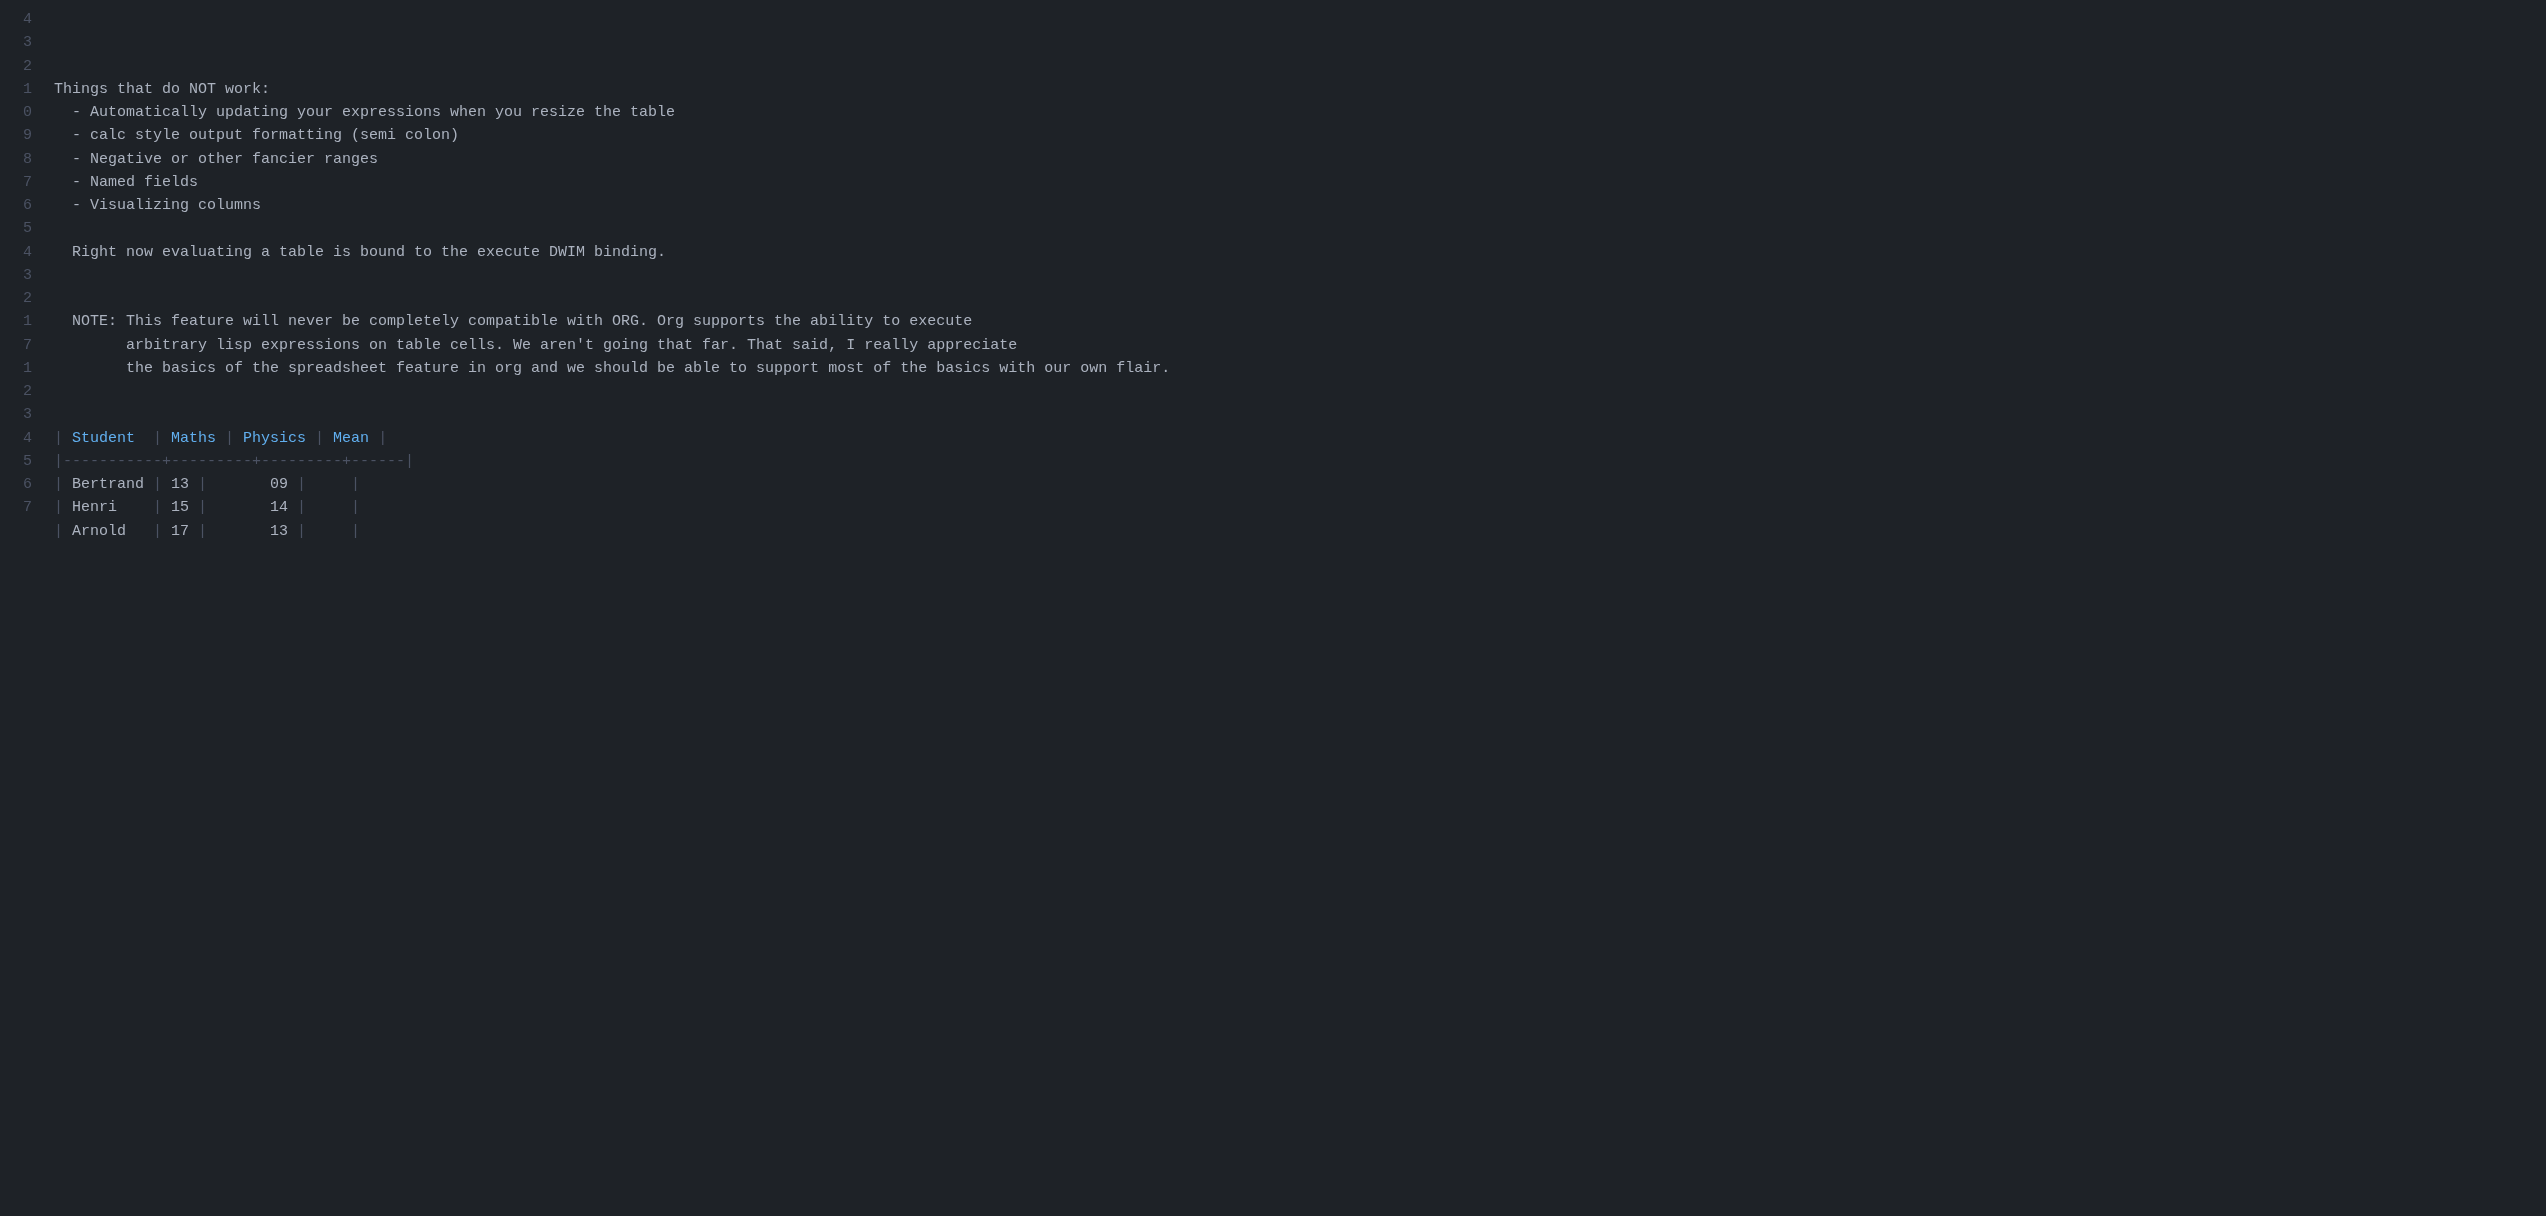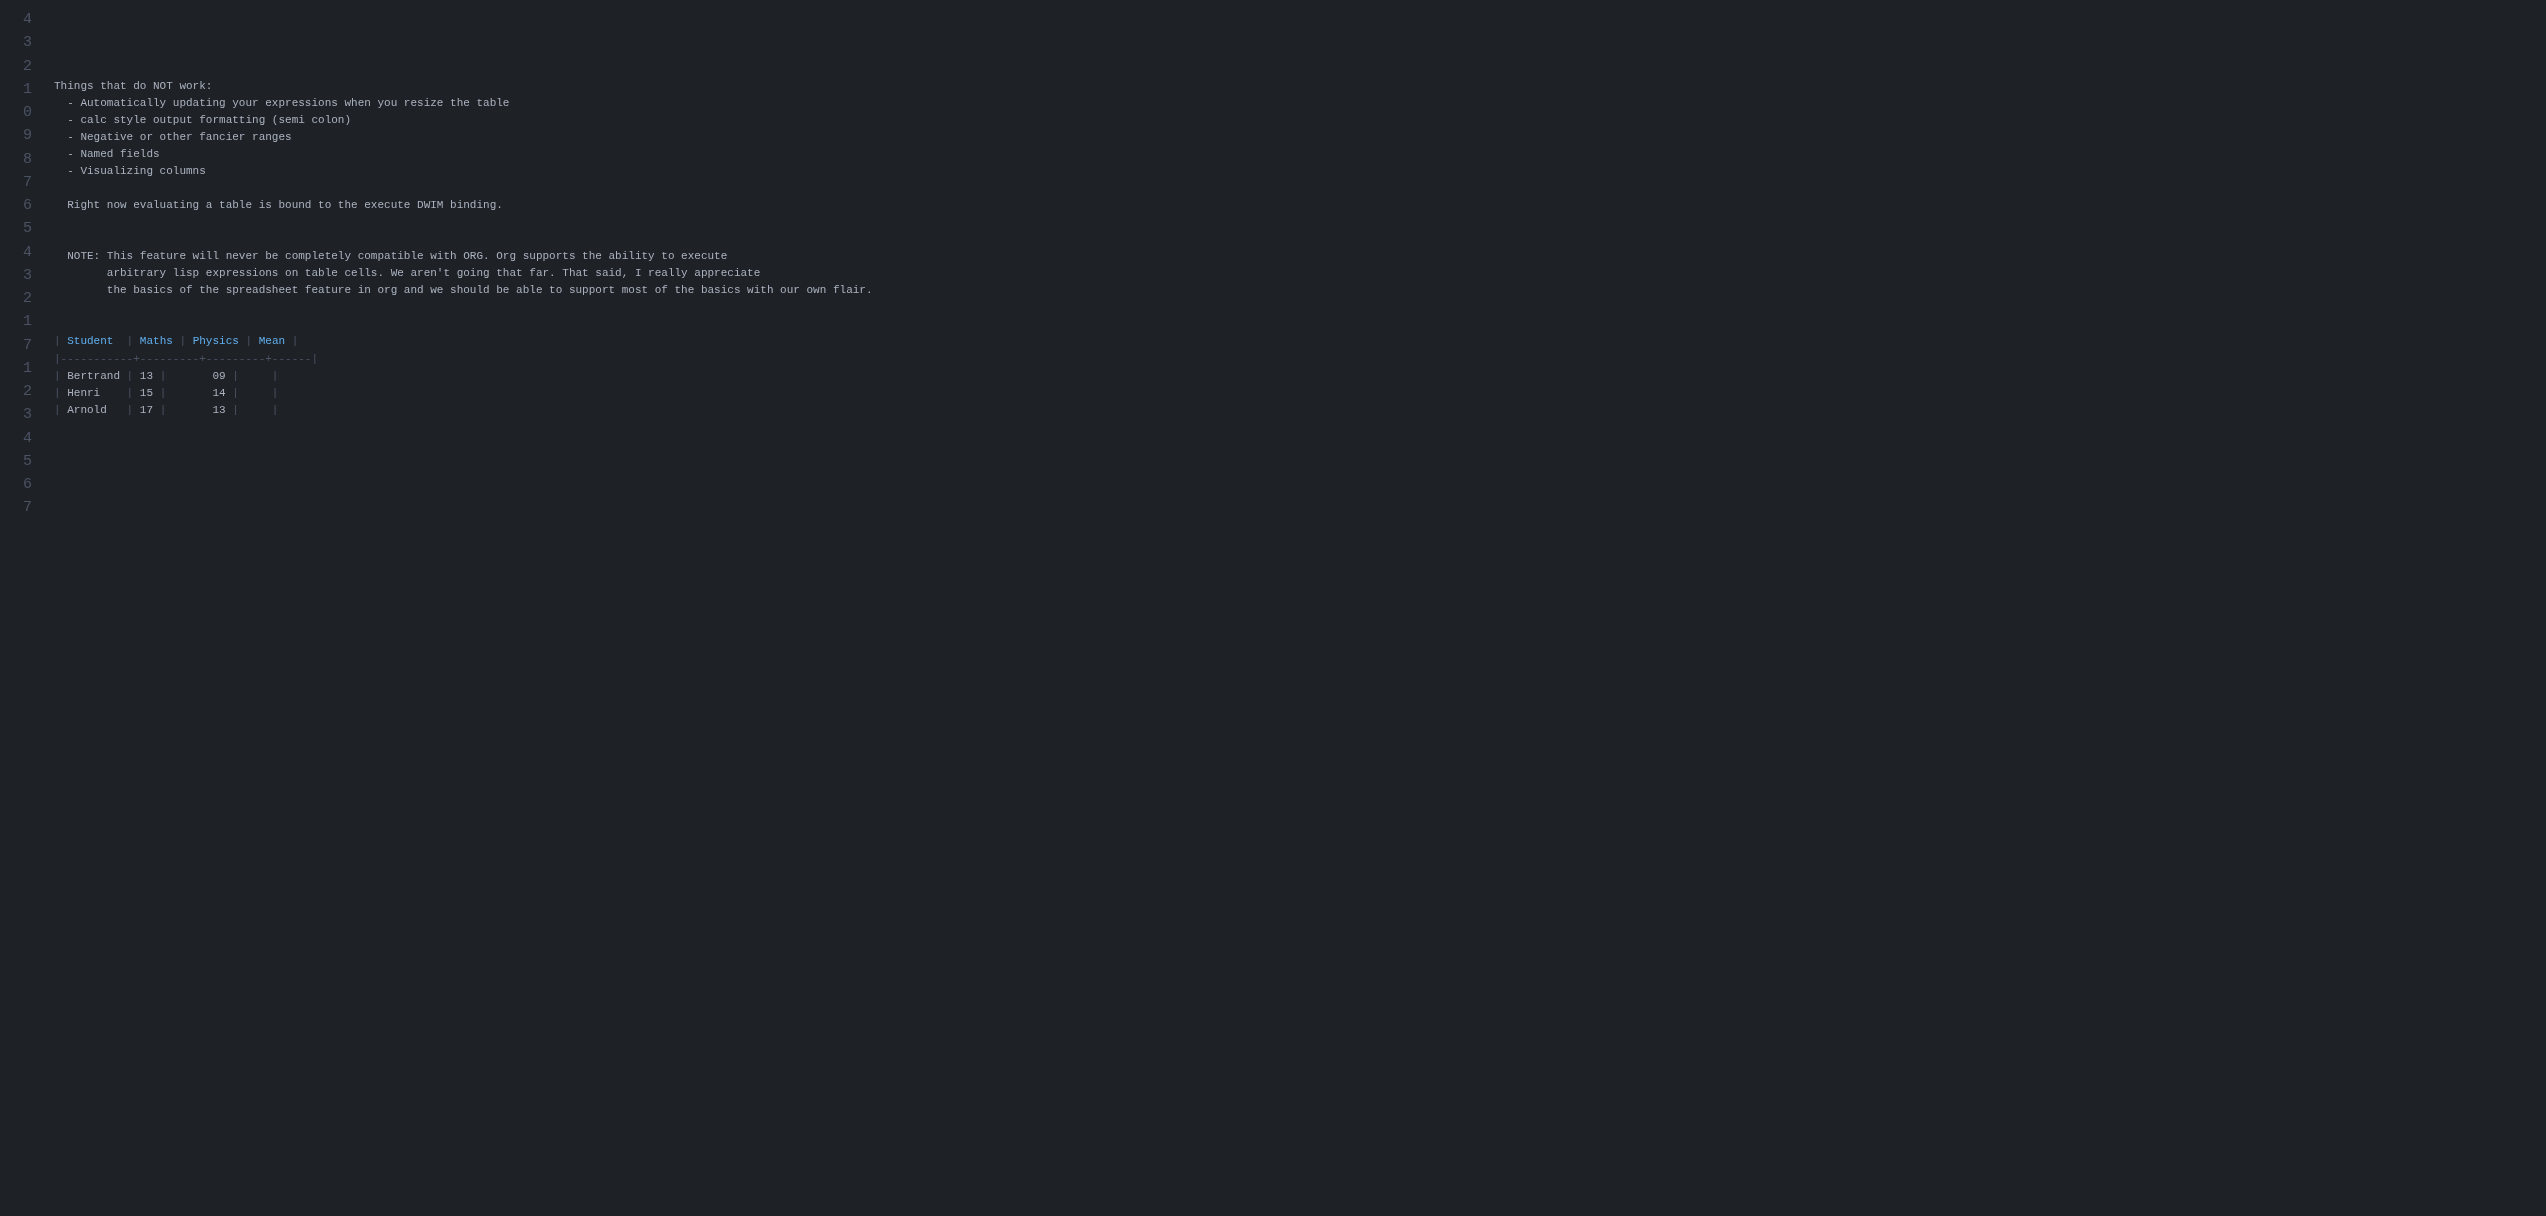--- a/index.html
+++ b/index.html
@@ -45,21 +45,21 @@
     }
 
     .editor-content {
       flex: 1;
       padding: 8px 0 8px 8px;
       white-space: pre;
     }
 
     .line {
       height: 1.55em;
-      font-size: 11px;
+      font-size: 15px;
       line-height: 1.55;
       display: block;
     }
   </style>
 </head>
 <body>
 
 <div class="editor-container">
   <div class="line-numbers">
 

